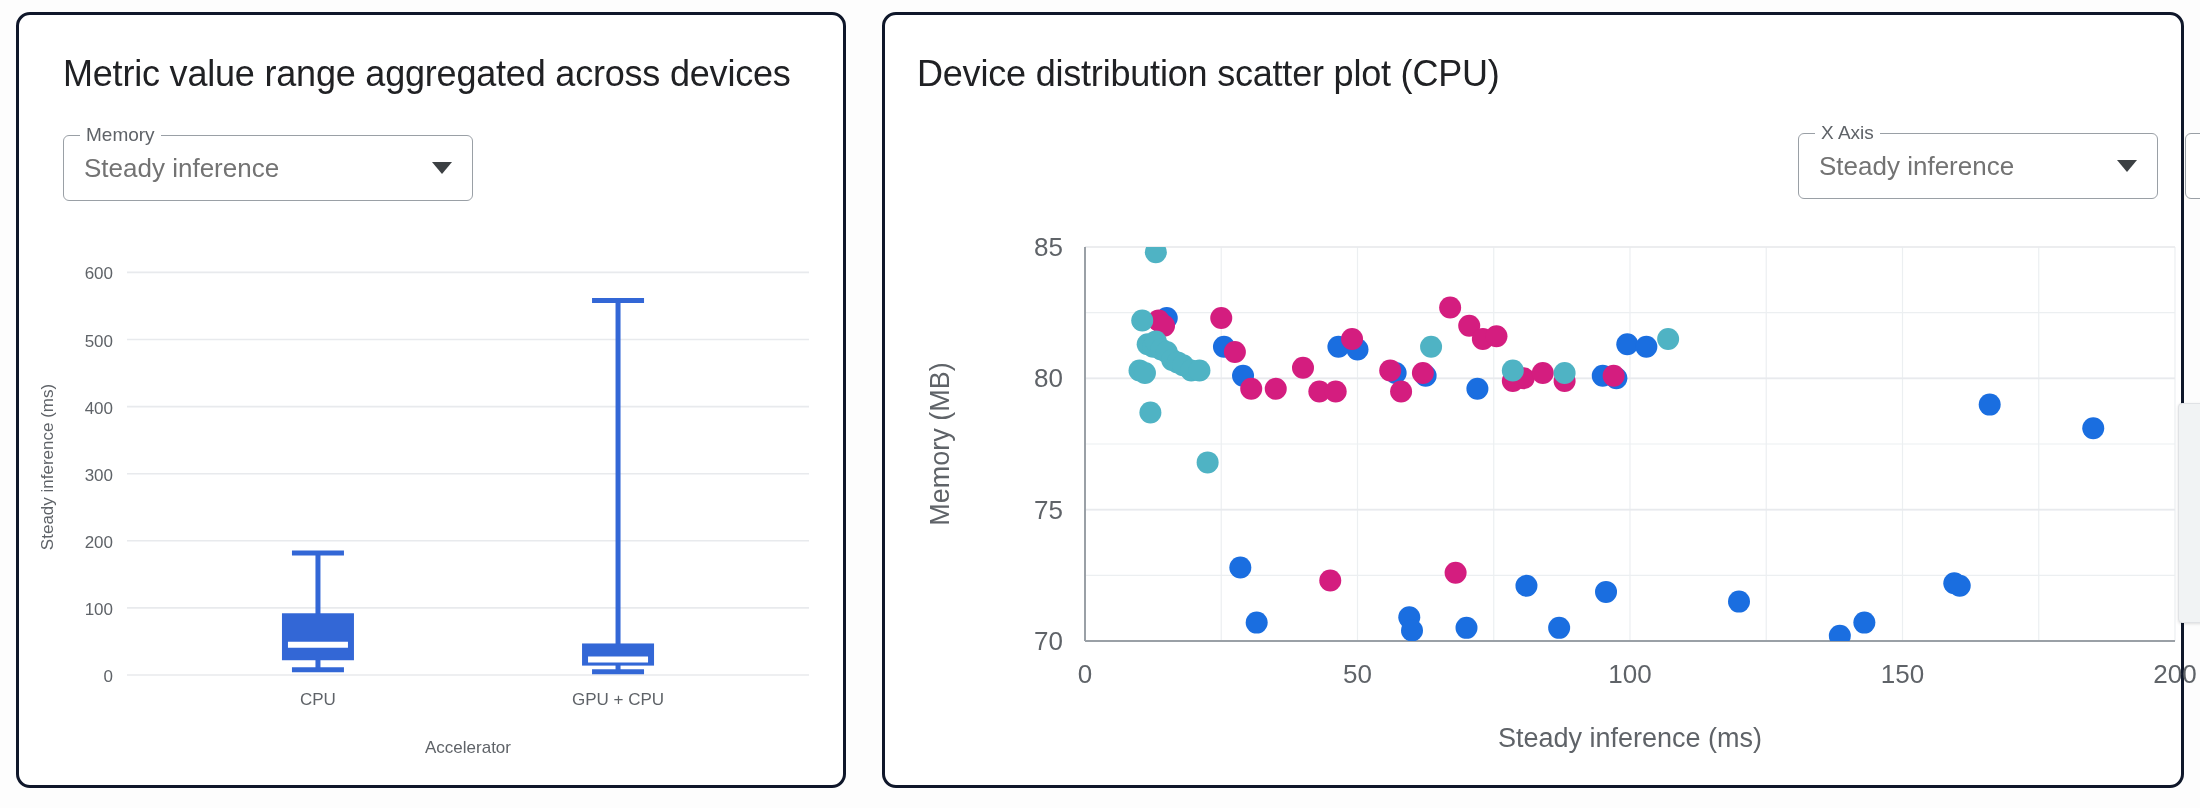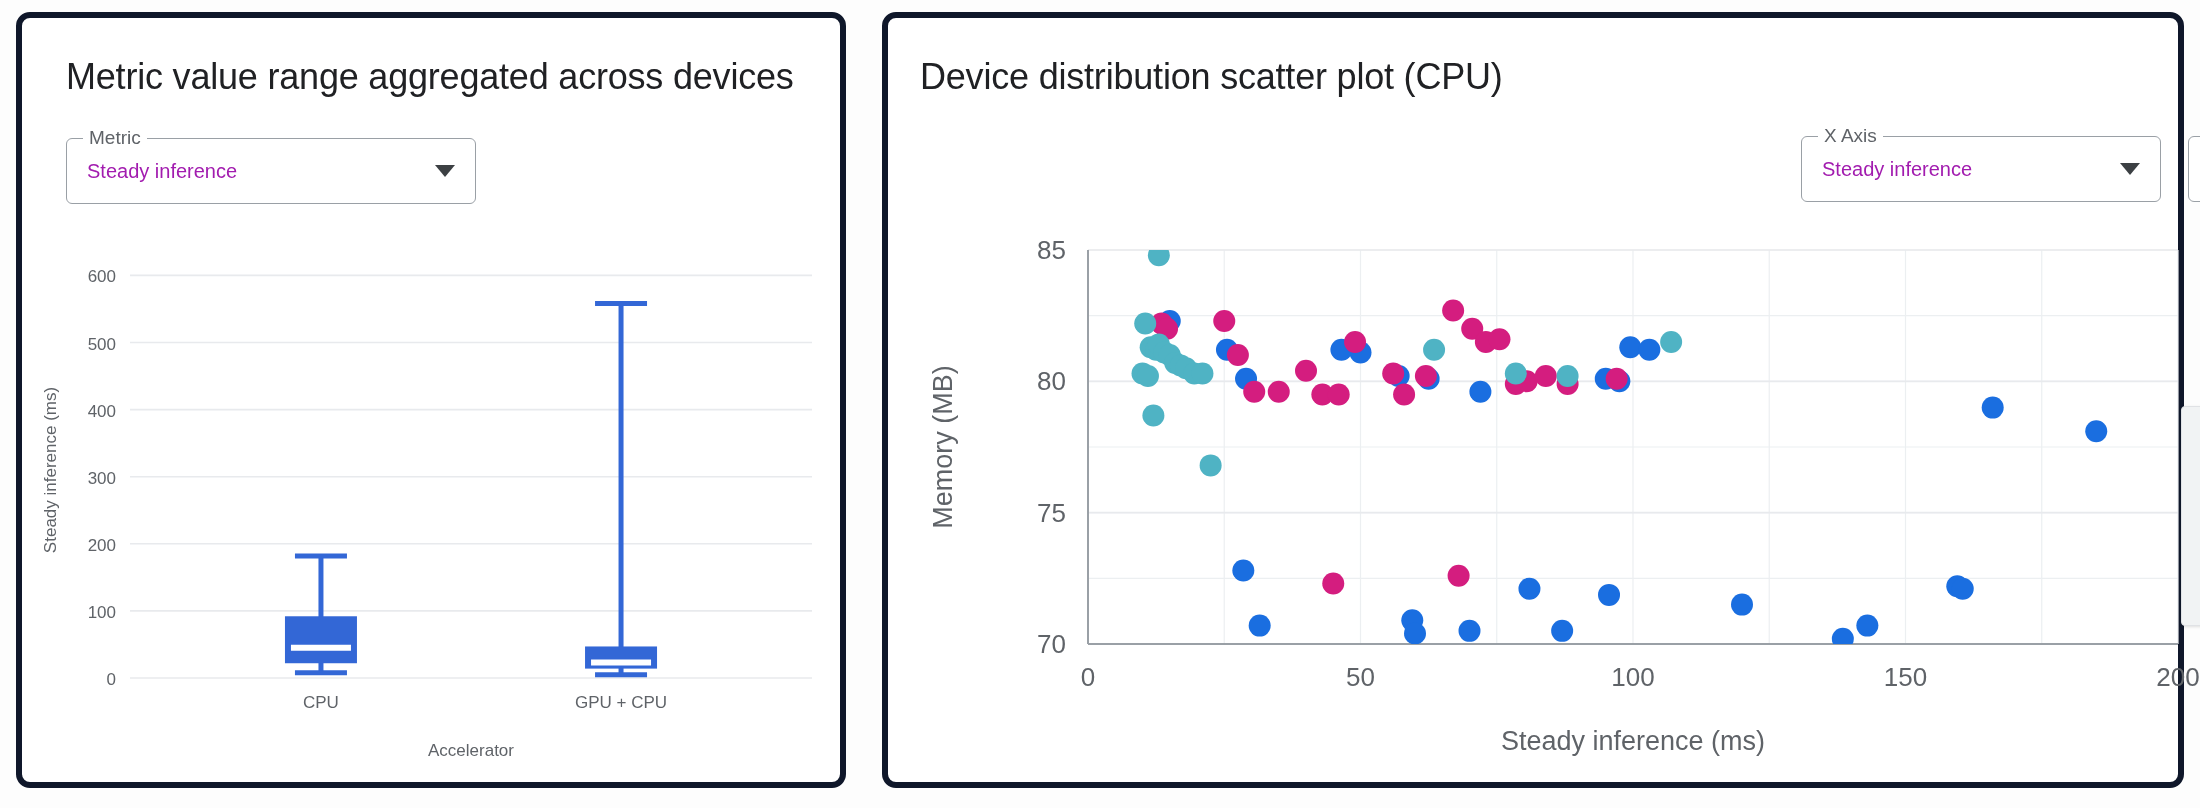--- a/index.html
+++ b/index.html
@@ -13,21 +13,21 @@
   .page{
     width:2200px;height:808px;
     display:flex;
     gap:36px;
     padding:12px 16px 20px 16px;
     box-sizing:border-box;
     background:#fdfdfd;
   }
   .card{
     background:#ffffff;
-    border:6px solid #0f172a;
+    border:3px solid #0f172a;
     border-radius:14px;
     box-sizing:border-box;
     position:relative;
   }
   .card-left{width:830px;height:776px;padding:0;}
   .card-right{flex:1;height:776px;padding:12px;}
 
   .card-title{
     font-size:36px;
     font-weight:400;
@@ -55,22 +55,22 @@
     position:absolute;
     top:-12px;left:16px;
     background:#fff;
     padding:0 6px;
     font-size:19px;
     color:#5f6368;
     line-height:22px;
     white-space:nowrap;
   }
   .select .sel-value{
-    font-size:20px;
-    color:#a21caf;
+    font-size:26px;
+    color:#737373;
     white-space:nowrap;
     flex:1;
   }
   .select .caret{
     width:0;height:0;
     border-left:10px solid transparent;
     border-right:10px solid transparent;
     border-top:12px solid #3c4043;
     margin-left:14px;
     flex:0 0 auto;
@@ -120,21 +120,21 @@
 </head>
 <body>
 
 <div class="page">
 
   <div class="card card-left">
 
     <div class="card-title">Metric value range aggregated across devices</div>
 
     <div class="select" id="sel-metric">
-      <span class="sel-label">Metric</span>
+      <span class="sel-label">Memory</span>
       <span class="sel-value">Steady inference</span>
       <span class="caret"></span>
     </div>
 
     <div class="plot-wrap" id="boxplot-wrap">
       <svg id="boxplot-svg" width="828" height="540">
           <line x1="108" y1="450" x2="790" y2="450" class="grid-line"></line>
           <text x="94" y="457" class="axis-text tick-lbl-sm" text-anchor="end">0</text>
           <line x1="108" y1="382.9032258064516" x2="790" y2="382.9032258064516" class="grid-line"></line>
           <text x="94" y="389.9032258064516" class="axis-text tick-lbl-sm" text-anchor="end">100</text>

